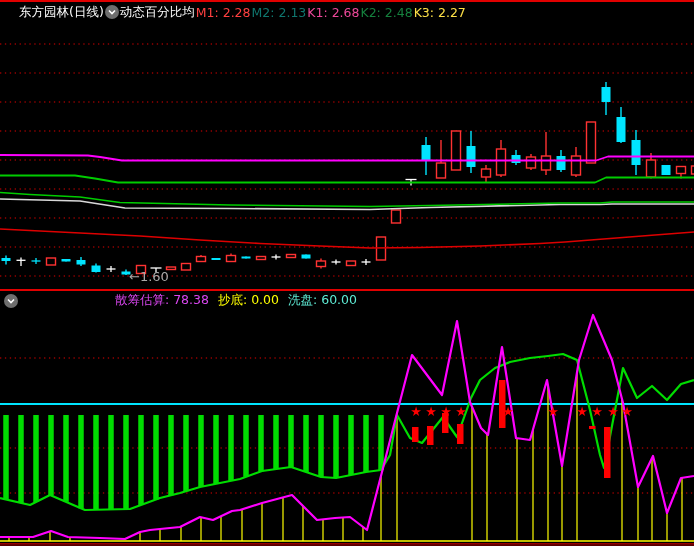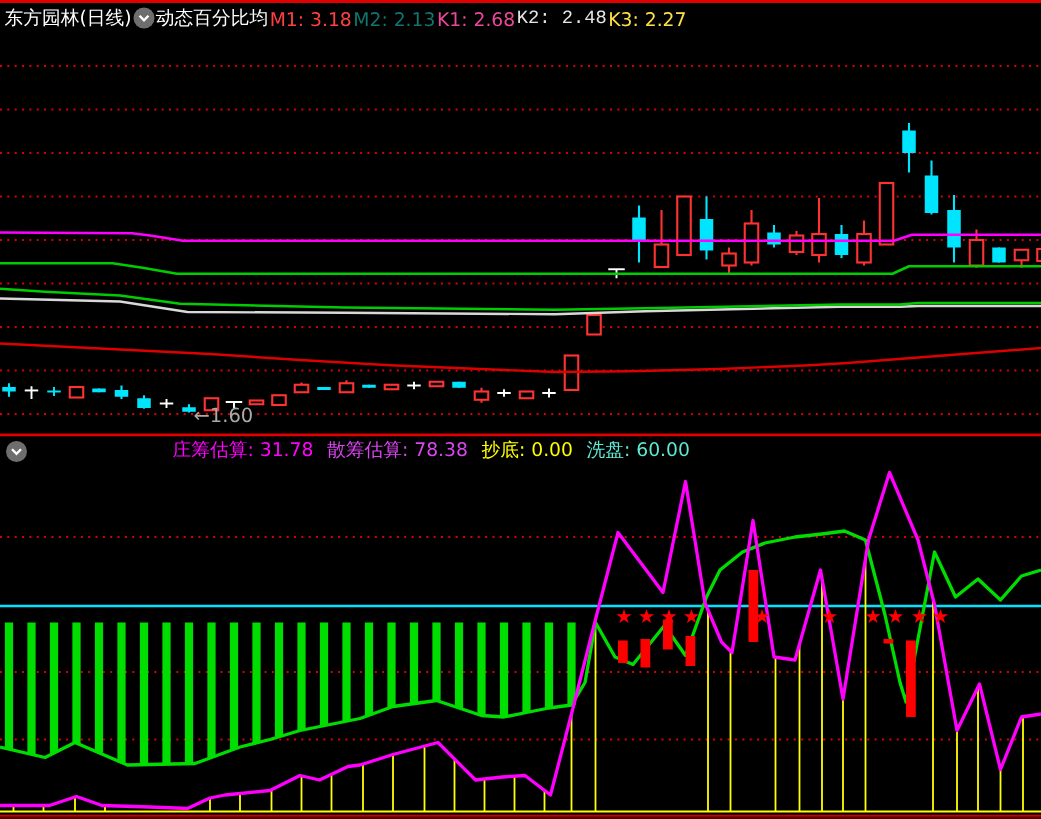--- a/index.html
+++ b/index.html
@@ -1,20 +1,20 @@
 <!DOCTYPE html>
 <html><head>
 <meta charset="utf-8">
 <style>
   html,body{margin:0;padding:0;background:#000;}
   #app{position:relative;width:694px;height:546px;background:#000;overflow:hidden;
        font-family:"DejaVu Sans","Liberation Sans",sans-serif;}
   .topline{position:absolute;left:0;top:0;width:694px;height:2px;background:#e00000;}
   .hdr{position:absolute;left:0;top:2px;width:624px;height:20px;display:flex;align-items:center;
-       gap:1px;padding-left:3px;box-sizing:border-box;background:#000;z-index:5;
+       gap:1px;padding-left:19px;box-sizing:border-box;background:#000;z-index:5;
        font-size:12.5px;white-space:nowrap;}
   .hdr .t{color:#ffffff;}
   .subsep{position:absolute;left:0;top:289px;width:694px;height:2px;background:#e00000;z-index:4;}
   .subhdr{position:absolute;left:0;top:291px;width:694px;height:19px;display:flex;align-items:center;
        gap:9px;padding-left:4px;box-sizing:border-box;background:#000;z-index:5;
        font-size:12.5px;white-space:nowrap;}
   .icirc{width:14px;height:14px;border-radius:50%;background:#6e6e6e;display:inline-flex;
        align-items:center;justify-content:center;flex:0 0 auto;}
   .icirc svg{display:block;}
   svg.chart{position:absolute;left:0;top:0;z-index:1;}
@@ -26,37 +26,36 @@
   <div class="topline"></div>
 
   <div class="hdr">
     <span class="t">东方园林(日线)</span>
     <span class="icirc">
       <svg width="10" height="10" viewBox="0 0 10 10">
           <path d="M2 3.5 L5 6.5 L8 3.5" stroke="#fff" stroke-width="1.6" fill="none"></path>
         </svg>
     </span>
     <span class="t">动态百分比均</span>
-    <span style="color: rgb(255, 64, 64);">M1: 3.18</span>
+    <span style="color: rgb(255, 64, 64);">M1: 2.28</span>
     <span style="color: #0f766e;">M2: 2.13</span>
     <span style="color: #ec4899;">K1: 2.68</span>
-    <span style="color: #e5e5e5; font-family: Liberation Mono, monospace;">K2: 2.48</span>
+    <span style="color: #15803d;">K2: 2.48</span>
     <span style="color: #fde047;">K3: 2.27</span>
   </div>
 
   <div class="subsep"></div>
 
   <div class="subhdr">
     <span class="icirc">
       <svg width="10" height="10" viewBox="0 0 10 10">
           <path d="M2 3.5 L5 6.5 L8 3.5" stroke="#fff" stroke-width="1.6" fill="none"></path>
         </svg>
     </span>
     <span class="t">庄见哭优化 副</span>
-    <span style="color: rgb(255, 0, 255);">庄筹估算: 31.78</span>
     <span style="color: #d946ef;">散筹估算: 78.38</span>
     <span style="color: rgb(255, 255, 0);">抄底: 0.00</span>
     <span style="color: #5eead4;">洗盘: 60.00</span>
   </div>
 
   <svg class="chart" id="cv" width="694" height="546">
       <g>
         <line x1="0" y1="44" x2="694" y2="44" stroke="#dd0000" stroke-width="1.2" stroke-dasharray="1.3 3.6"></line>
         <line x1="0" y1="73" x2="694" y2="73" stroke="#dd0000" stroke-width="1.2" stroke-dasharray="1.3 3.6"></line>
         <line x1="0" y1="102" x2="694" y2="102" stroke="#dd0000" stroke-width="1.2" stroke-dasharray="1.3 3.6"></line>

